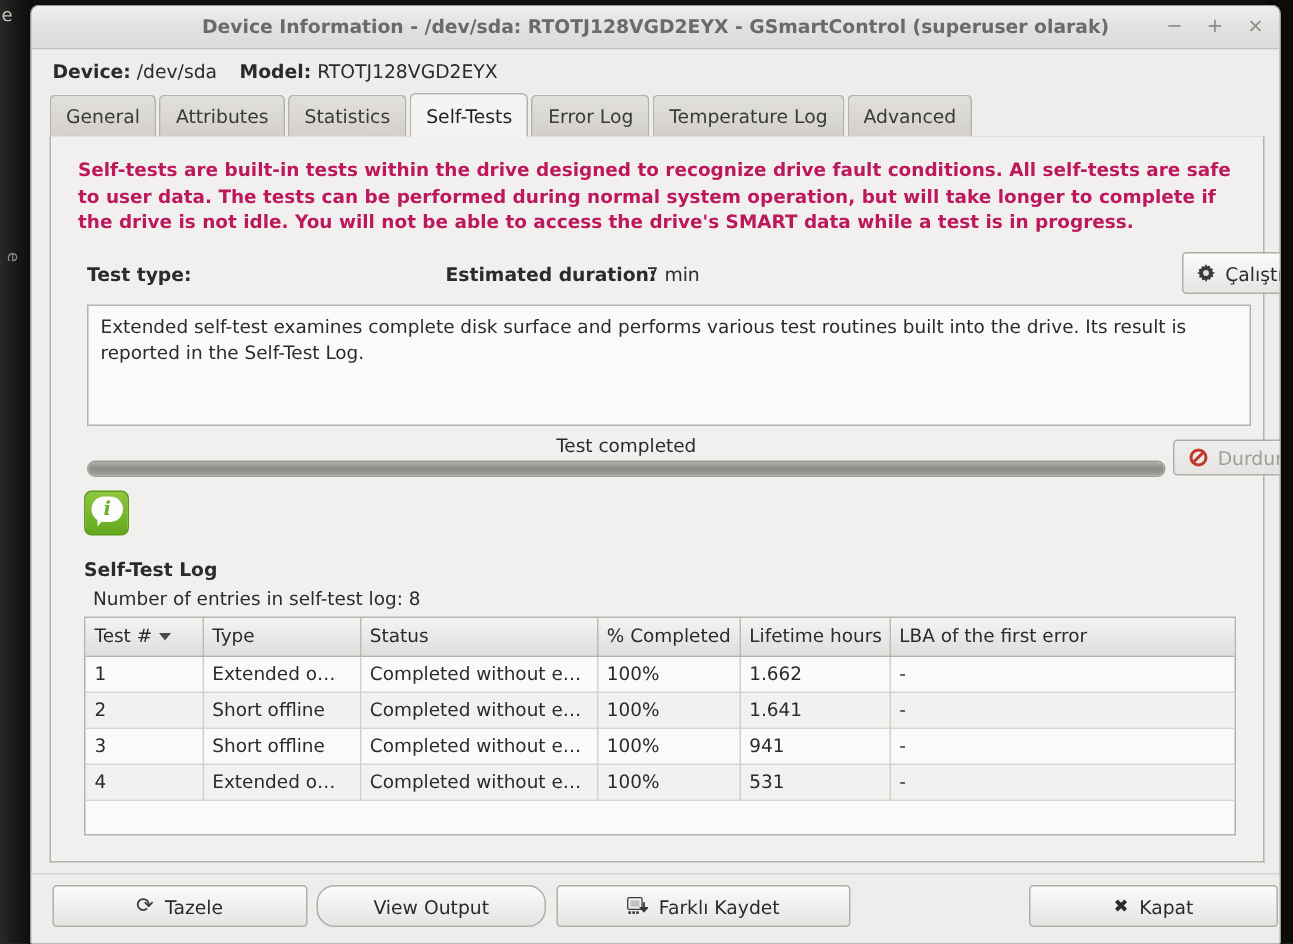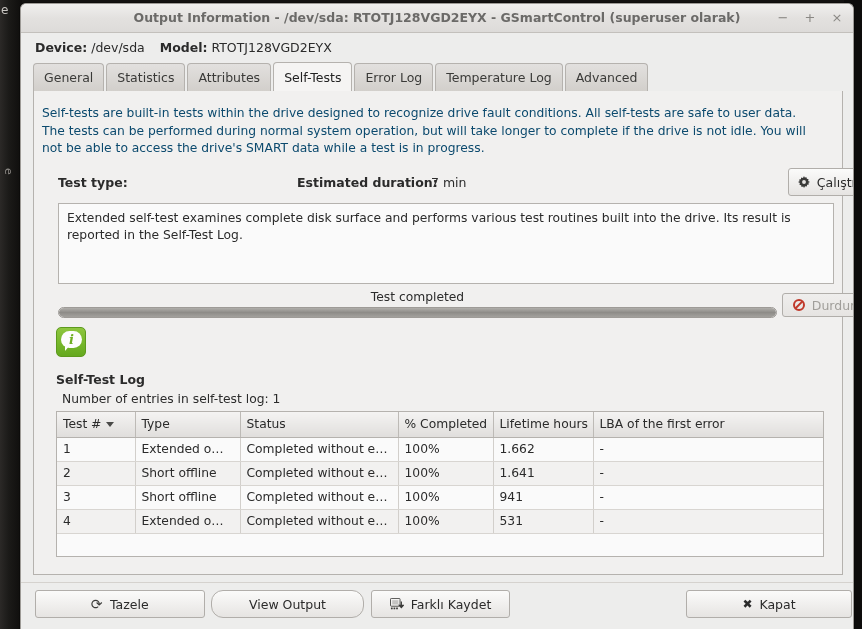--- a/index.html
+++ b/index.html
@@ -160,26 +160,27 @@
     width: 810px;
     height: 484px;
     background: #f1f0ef;
     border: 1px solid #b5b2ae;
     border-top: none;
     box-sizing: border-box;
   }
 
   #intro {
     position: absolute;
-    left: 8px;
+    left: 18px;
     top: 14px;
     width: 776px;
     font-size: 12.3px;
     line-height: 17.5px;
-    color: #0c4a6e;
+    color: #be185d;
+    font-weight: bold;
   }
 
   
   #testtype-row {
     position: absolute;
     left: 24px;
     top: 77px;
     width: 776px;
     height: 30px;
   }
@@ -467,21 +468,21 @@
     background: #ededec;
     border-top: 1px solid #d5d2ce;
   }
   .act-btn {
     position: absolute;
     top: 7px;
     height: 28px;
   }
   #refresh-btn { left: 14px;  width: 170px; }
   #view-btn    { left: 190px; width: 153px; border-radius: 12px; }
-  #saveas-btn  { left: 350px; width: 139px; }
+  #saveas-btn  { left: 350px; width: 196px; }
   #close-btn   { left: 665px; width: 166px; }
 
   .refresh-glyph {
     font-size: 14px;
     line-height: 14px;
     color: #3a3a38;
     transform: scaleX(-1);
     display: inline-block;
   }
   .close-glyph {
@@ -498,40 +499,40 @@
 <div id="desktop">
   <div class="bg-strip-left">
     <div class="bg-glyph">e</div>
     <div class="bg-glyph2">e</div>
   </div>
   <div class="bg-strip-right"></div>
 
   <div id="window">
 
     <div id="titlebar">
-      <div id="title-text">Output Information - /dev/sda: RTOTJ128VGD2EYX - GSmartControl (superuser olarak)</div>
+      <div id="title-text">Device Information - /dev/sda: RTOTJ128VGD2EYX - GSmartControl (superuser olarak)</div>
       <div class="win-btns">
         <div class="win-btn">−</div>
         <div class="win-btn">+</div>
         <div class="win-btn">×</div>
       </div>
     </div>
 
     <div id="device-line">
       <b>Device:</b>
       <span>/dev/sda</span>
       <span class="sep"></span>
       <b>Model:</b>
       <span>RTOTJ128VGD2EYX</span>
     </div>
 
     <div id="tabs">
         <div class="tab"><span>General</span></div>
+        <div class="tab"><span>Attributes</span></div>
         <div class="tab"><span>Statistics</span></div>
-        <div class="tab"><span>Attributes</span></div>
         <div class="tab active"><span>Self-Tests</span></div>
         <div class="tab"><span>Error Log</span></div>
         <div class="tab"><span>Temperature Log</span></div>
         <div class="tab"><span>Advanced</span></div>
       </div>
 
     <div id="page">
 
       <div id="intro">Self-tests are built-in tests within the drive designed to recognize drive fault conditions. All self-tests are safe to user data. The tests can be performed during normal system operation, but will take longer to complete if the drive is not idle. You will not be able to access the drive's SMART data while a test is in progress.</div>
 
@@ -568,21 +569,21 @@
       </div>
 
       <div id="info-icon">
         <span class="bubble">
           <span class="bubble-i">i</span>
         </span>
       </div>
 
 
       <div id="log-title">Self-Test Log</div>
-      <div id="log-count">Number of entries in self-test log: 1</div>
+      <div id="log-count">Number of entries in self-test log: 8</div>
 
       <div id="table-wrap">
         <table>
           <colgroup>
             <col style="width:78px">
             <col style="width:105px">
             <col style="width:158px">
             <col style="width:95px">
             <col style="width:100px">
             <col>

